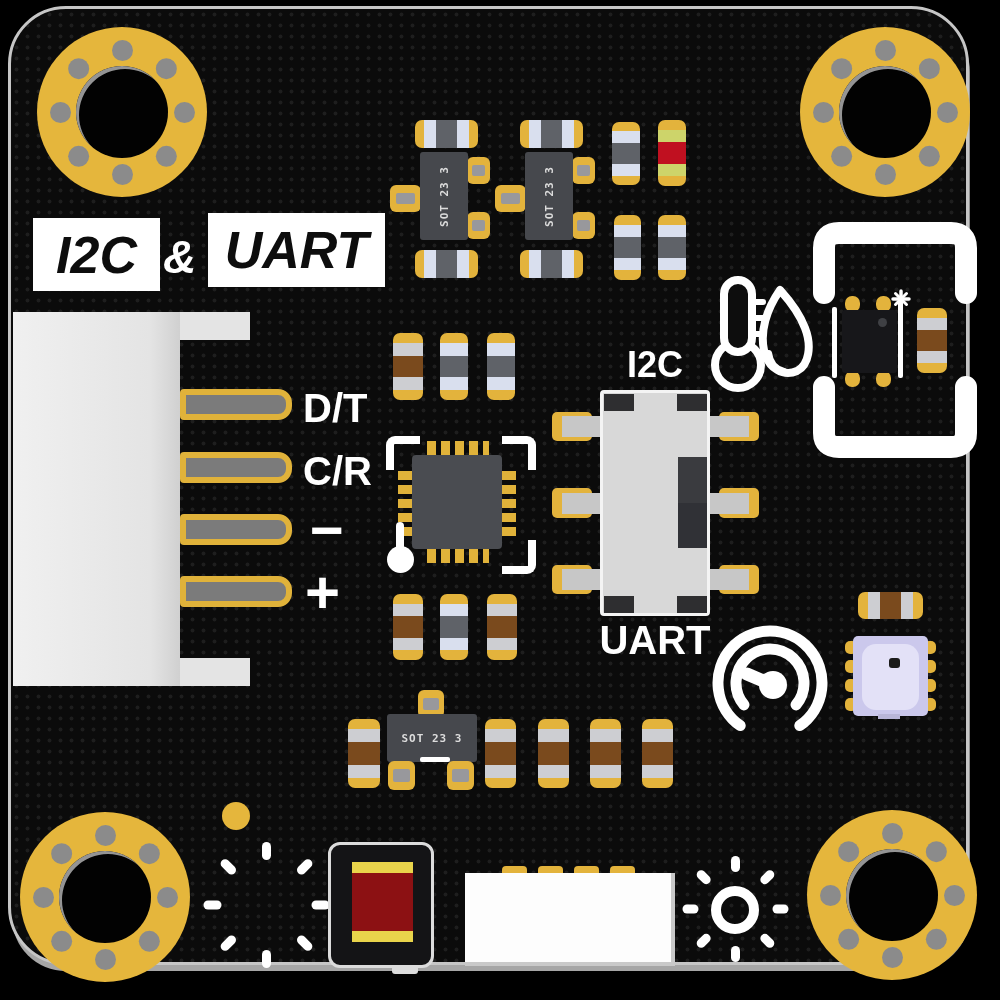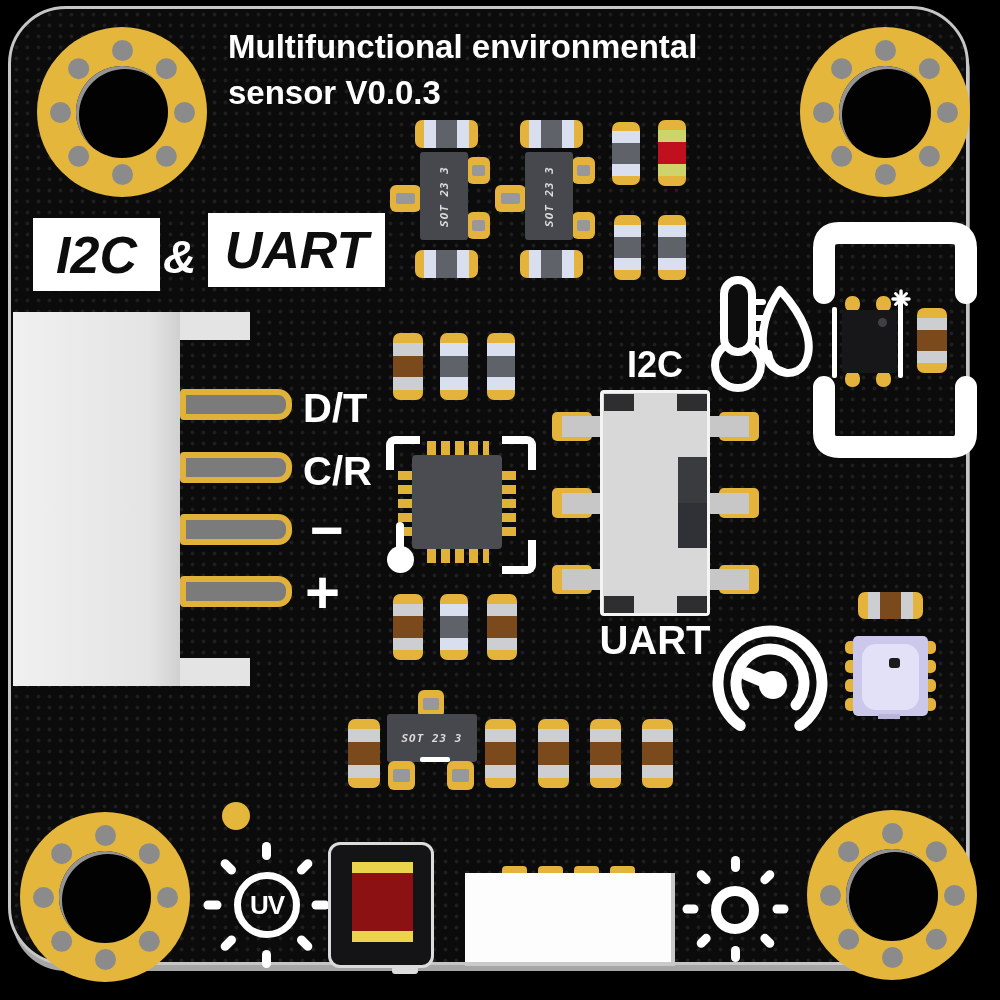--- a/index.html
+++ b/index.html
@@ -33,21 +33,21 @@
   .res{--band:#cdced2;--core:#7a4a1d;}
   .cap{--band:#d9dfee;--core:#5f6268;}
   .led{--band:#cdd46a;--core:#c01020;}
   
   .pad{position:absolute;background:#e3b33c;border-radius:6px;}
   .pad-st::after{content:"";position:absolute;left:20%;right:20%;top:28%;bottom:28%;
     background:#98989c;border-radius:2px;}
   .pad-plain{position:absolute;background:#e3b33c;border-radius:5px;}
   
   .sot{position:absolute;background:#46484d;border-radius:3px;display:flex;align-items:center;
-    justify-content:center;overflow:visible;font-style:italic;}
+    justify-content:center;overflow:visible;}
   .sot .mark{font-family:"DejaVu Sans Mono",monospace;font-size:11px;font-weight:700;
     color:#dcdcdc;letter-spacing:1px;white-space:nowrap;}
   .sot .mark.rot{transform:rotate(-90deg);}
   
   .pins-h{position:absolute;background:repeating-linear-gradient(90deg,#e0b23a 0 9px,transparent 9px 14px);}
   .pins-v{position:absolute;background:repeating-linear-gradient(0deg,#e0b23a 0 9px,transparent 9px 14px);}
   .bracket{position:absolute;width:26px;height:26px;}
   
   .sw-tab{position:absolute;background:#2e2e30;}
   .sw-graytab{position:absolute;background:#c7c7c7;}
@@ -99,22 +99,20 @@
     <span class="via" style="--a:0deg"></span>
       <span class="via" style="--a:45deg"></span>
       <span class="via" style="--a:90deg"></span>
       <span class="via" style="--a:135deg"></span>
       <span class="via" style="--a:180deg"></span>
       <span class="via" style="--a:225deg"></span>
       <span class="via" style="--a:270deg"></span>
       <span class="via" style="--a:315deg"></span>
   </div>
 
-  <div class="silk" style="left:228px;top:28px;font-size:33px;">Multifunctional environmental</div>
-  <div class="silk" style="left:228px;top:74px;font-size:33px;">sensor V0.0.3</div>
 
   <div class="badge-box" style="left:33px;top:218px;width:127px;height:73px;font-size:52px;">I2C</div>
   <div class="silk" style="left:163px;top:230px;font-size:46px;font-style:italic;">&amp;</div>
   <div class="badge-box" style="left:208px;top:213px;width:177px;height:74px;font-size:52px;">UART</div>
 
   <div class="abs" style="left:13px;top:312px;width:167px;height:374px;background:linear-gradient(90deg,#f0f0f0 0%,#e4e4e4 82%,#d0d0d0 100%);"></div>
   <div class="abs" style="left:180px;top:312px;width:70px;height:28px;background:#e4e4e4;"></div>
   <div class="abs" style="left:180px;top:658px;width:70px;height:28px;background:#e4e4e4;"></div>
   <div class="abs" style="left:180px;top:389px;width:112px;height:31px;background:#7b7b7b;border:6px solid #e0b23a;border-radius:4px 14px 14px 4px;box-sizing:border-box;"></div>
   <div class="abs" style="left:180px;top:452px;width:112px;height:31px;background:#7b7b7b;border:6px solid #e0b23a;border-radius:4px 14px 14px 4px;box-sizing:border-box;"></div>
@@ -258,23 +256,20 @@
   <div class="rays" style="left:266px;top:905px;">
     <span class="ray" style="--a:0deg"></span>
       <span class="ray" style="--a:45deg"></span>
       <span class="ray" style="--a:90deg"></span>
       <span class="ray" style="--a:135deg"></span>
       <span class="ray" style="--a:180deg"></span>
       <span class="ray" style="--a:225deg"></span>
       <span class="ray" style="--a:270deg"></span>
       <span class="ray" style="--a:315deg"></span>
   </div>
-  <div class="ring" style="left:234px;top:872px;width:66px;height:66px;font-weight:700;font-size:26px;letter-spacing:-1px;">
-      <span>UV</span>
-    </div>
 
   <div class="abs" style="left:328px;top:842px;width:106px;height:126px;background:#141416;border:3px solid #dcdcdc;border-radius:12px;box-sizing:border-box;"></div>
   <div class="abs" style="left:352px;top:862px;width:61px;height:80px;background:#8c1113;"></div>
   <div class="abs" style="left:352px;top:862px;width:61px;height:11px;background:#e9d44b;"></div>
   <div class="abs" style="left:352px;top:931px;width:61px;height:11px;background:#e9d44b;"></div>
   <div class="abs" style="left:392px;top:966px;width:26px;height:8px;background:#dcdcdc;border-radius:3px;"></div>
 
   <div class="pad-plain" style="left:502px;top:866px;width:25px;height:12px;border-radius:4px 4px 0 0;"></div>
   <div class="pad-plain" style="left:538px;top:866px;width:25px;height:12px;border-radius:4px 4px 0 0;"></div>
   <div class="pad-plain" style="left:574px;top:866px;width:25px;height:12px;border-radius:4px 4px 0 0;"></div>

